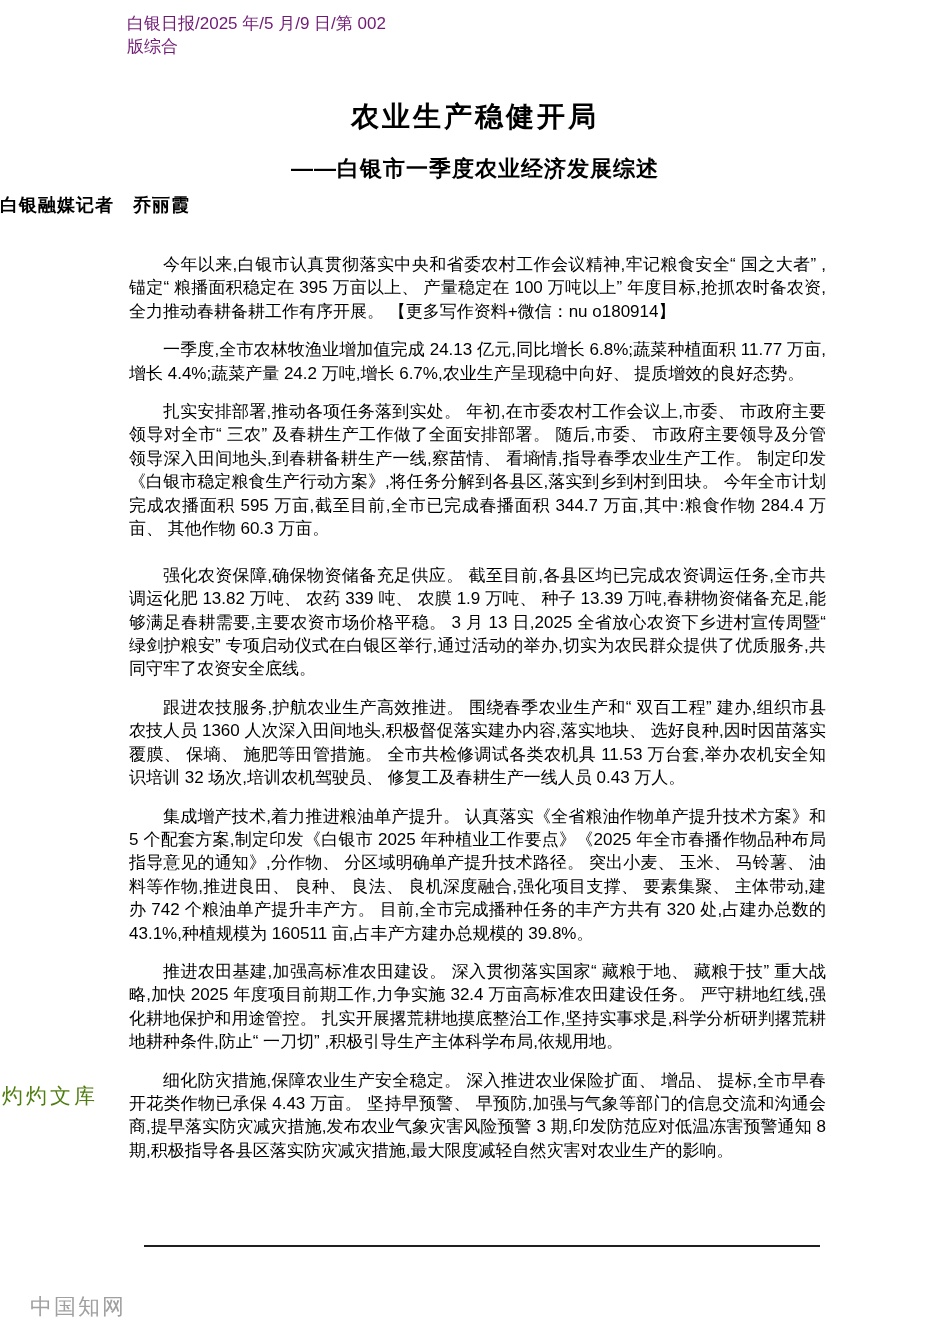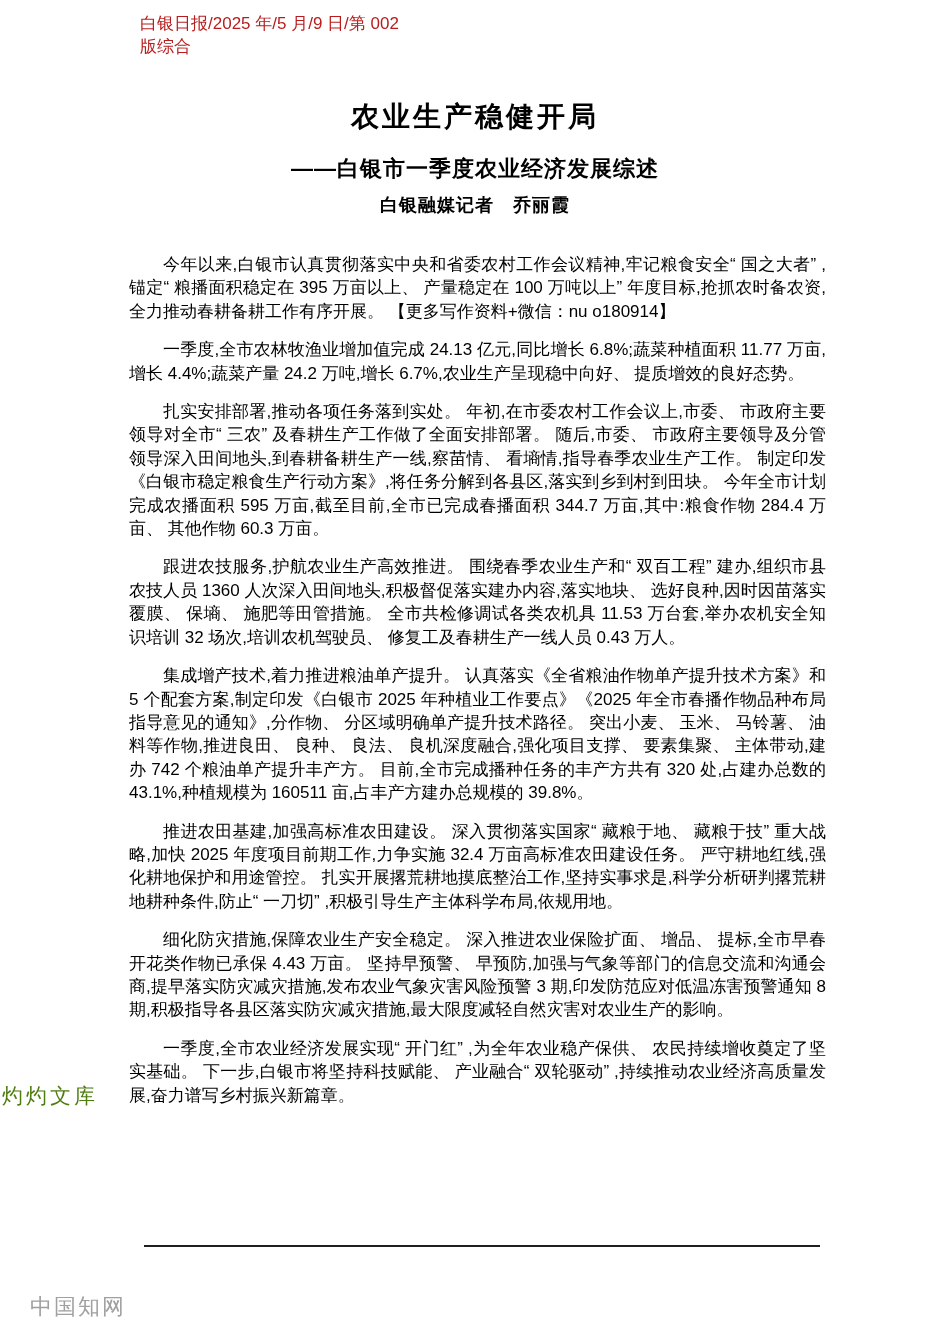--- a/index.html
+++ b/index.html
@@ -11,25 +11,25 @@
     position: relative;
     width: 950px;
     height: 1344px;
     background: #ffffff;
     overflow: hidden;
     font-family: "Liberation Sans", "DejaVu Sans", sans-serif;
     color: #000000;
   }
   .doc-header {
     position: absolute;
-    left: 140px;
+    left: 127px;
     top: 12px;
     font-size: 17px;
     line-height: 23px;
-    color: #b91c1c;
+    color: #701a75;
   }
   .doc-title {
     position: absolute;
     left: 0;
     top: 82px;
     width: 100%;
     text-align: center;
     font-size: 28px;
     font-weight: bold;
     letter-spacing: 3px;
@@ -44,21 +44,21 @@
     font-size: 22px;
     font-weight: bold;
     letter-spacing: 1px;
     margin-top: 12px;
   }
   .doc-byline {
     position: absolute;
     left: 0;
     top: 193px;
     width: 100%;
-    text-align: center;
+    text-align: left;
     font-size: 18px;
     font-weight: bold;
     letter-spacing: 1px;
   }
   .doc-body {
     position: absolute;
     left: 114px;
     top: 238px;
     width: 727px;
     font-size: 17px;
@@ -134,25 +134,25 @@
   <div class="doc-title">农业生产稳健开局</div>
 
   <div class="doc-subtitle">——白银市一季度农业经济发展综述</div>
 
   <div class="doc-byline">白银融媒记者　乔丽霞</div>
 
   <div class="doc-body">
     <p>今年以来,白银市认真贯彻落实中央和省委农村工作会议精神,牢记粮食安全“ 国之大者” ,锚定“ 粮播面积稳定在 395 万亩以上、 产量稳定在 100 万吨以上” 年度目标,抢抓农时备农资,全力推动春耕备耕工作有序开展。 【更多写作资料+微信：nu o180914】</p>
     <p>一季度,全市农林牧渔业增加值完成 24.13 亿元,同比增长 6.8%;蔬菜种植面积 11.77 万亩,增长 4.4%;蔬菜产量 24.2 万吨,增长 6.7%,农业生产呈现稳中向好、 提质增效的良好态势。</p>
     <p>扎实安排部署,推动各项任务落到实处。 年初,在市委农村工作会议上,市委、 市政府主要领导对全市“ 三农” 及春耕生产工作做了全面安排部署。 随后,市委、 市政府主要领导及分管领导深入田间地头,到春耕备耕生产一线,察苗情、 看墒情,指导春季农业生产工作。 制定印发《白银市稳定粮食生产行动方案》,将任务分解到各县区,落实到乡到村到田块。 今年全市计划完成农播面积 595 万亩,截至目前,全市已完成春播面积 344.7 万亩,其中:粮食作物 284.4 万亩、 其他作物 60.3 万亩。</p>
+    <p class="gap-before">强化农资保障,确保物资储备充足供应。 截至目前,各县区均已完成农资调运任务,全市共调运化肥 13.82 万吨、 农药 339 吨、 农膜 1.9 万吨、 种子 13.39 万吨,春耕物资储备充足,能够满足春耕需要,主要农资市场价格平稳。 3 月 13 日,2025 全省放心农资下乡进村宣传周暨“ 绿剑护粮安” 专项启动仪式在白银区举行,通过活动的举办,切实为农民群众提供了优质服务,共同守牢了农资安全底线。</p>
     <p>跟进农技服务,护航农业生产高效推进。 围绕春季农业生产和“ 双百工程” 建办,组织市县农技人员 1360 人次深入田间地头,积极督促落实建办内容,落实地块、 选好良种,因时因苗落实覆膜、 保墒、 施肥等田管措施。 全市共检修调试各类农机具 11.53 万台套,举办农机安全知识培训 32 场次,培训农机驾驶员、 修复工及春耕生产一线人员 0.43 万人。</p>
     <p>集成增产技术,着力推进粮油单产提升。 认真落实《全省粮油作物单产提升技术方案》和 5 个配套方案,制定印发《白银市 2025 年种植业工作要点》《2025 年全市春播作物品种布局指导意见的通知》,分作物、 分区域明确单产提升技术路径。 突出小麦、 玉米、 马铃薯、 油料等作物,推进良田、 良种、 良法、 良机深度融合,强化项目支撑、 要素集聚、 主体带动,建办 742 个粮油单产提升丰产方。 目前,全市完成播种任务的丰产方共有 320 处,占建办总数的 43.1%,种植规模为 160511 亩,占丰产方建办总规模的 39.8%。</p>
     <p>推进农田基建,加强高标准农田建设。 深入贯彻落实国家“ 藏粮于地、 藏粮于技” 重大战略,加快 2025 年度项目前期工作,力争实施 32.4 万亩高标准农田建设任务。 严守耕地红线,强化耕地保护和用途管控。 扎实开展撂荒耕地摸底整治工作,坚持实事求是,科学分析研判撂荒耕地耕种条件,防止“ 一刀切” ,积极引导生产主体科学布局,依规用地。</p>
     <p>细化防灾措施,保障农业生产安全稳定。 深入推进农业保险扩面、 增品、 提标,全市早春开花类作物已承保 4.43 万亩。 坚持早预警、 早预防,加强与气象等部门的信息交流和沟通会商,提早落实防灾减灾措施,发布农业气象灾害风险预警 3 期,印发防范应对低温冻害预警通知 8 期,积极指导各县区落实防灾减灾措施,最大限度减轻自然灾害对农业生产的影响。</p>
-    <p>一季度,全市农业经济发展实现“ 开门红” ,为全年农业稳产保供、 农民持续增收奠定了坚实基础。 下一步,白银市将坚持科技赋能、 产业融合“ 双轮驱动” ,持续推动农业经济高质量发展,奋力谱写乡村振兴新篇章。</p>
   </div>
 
 
   <div class="watermark">灼灼文库</div>
 
   <div class="divider"></div>
 
   <div class="provider">
     <span class="provider-name">中国知网</span>
   </div>

